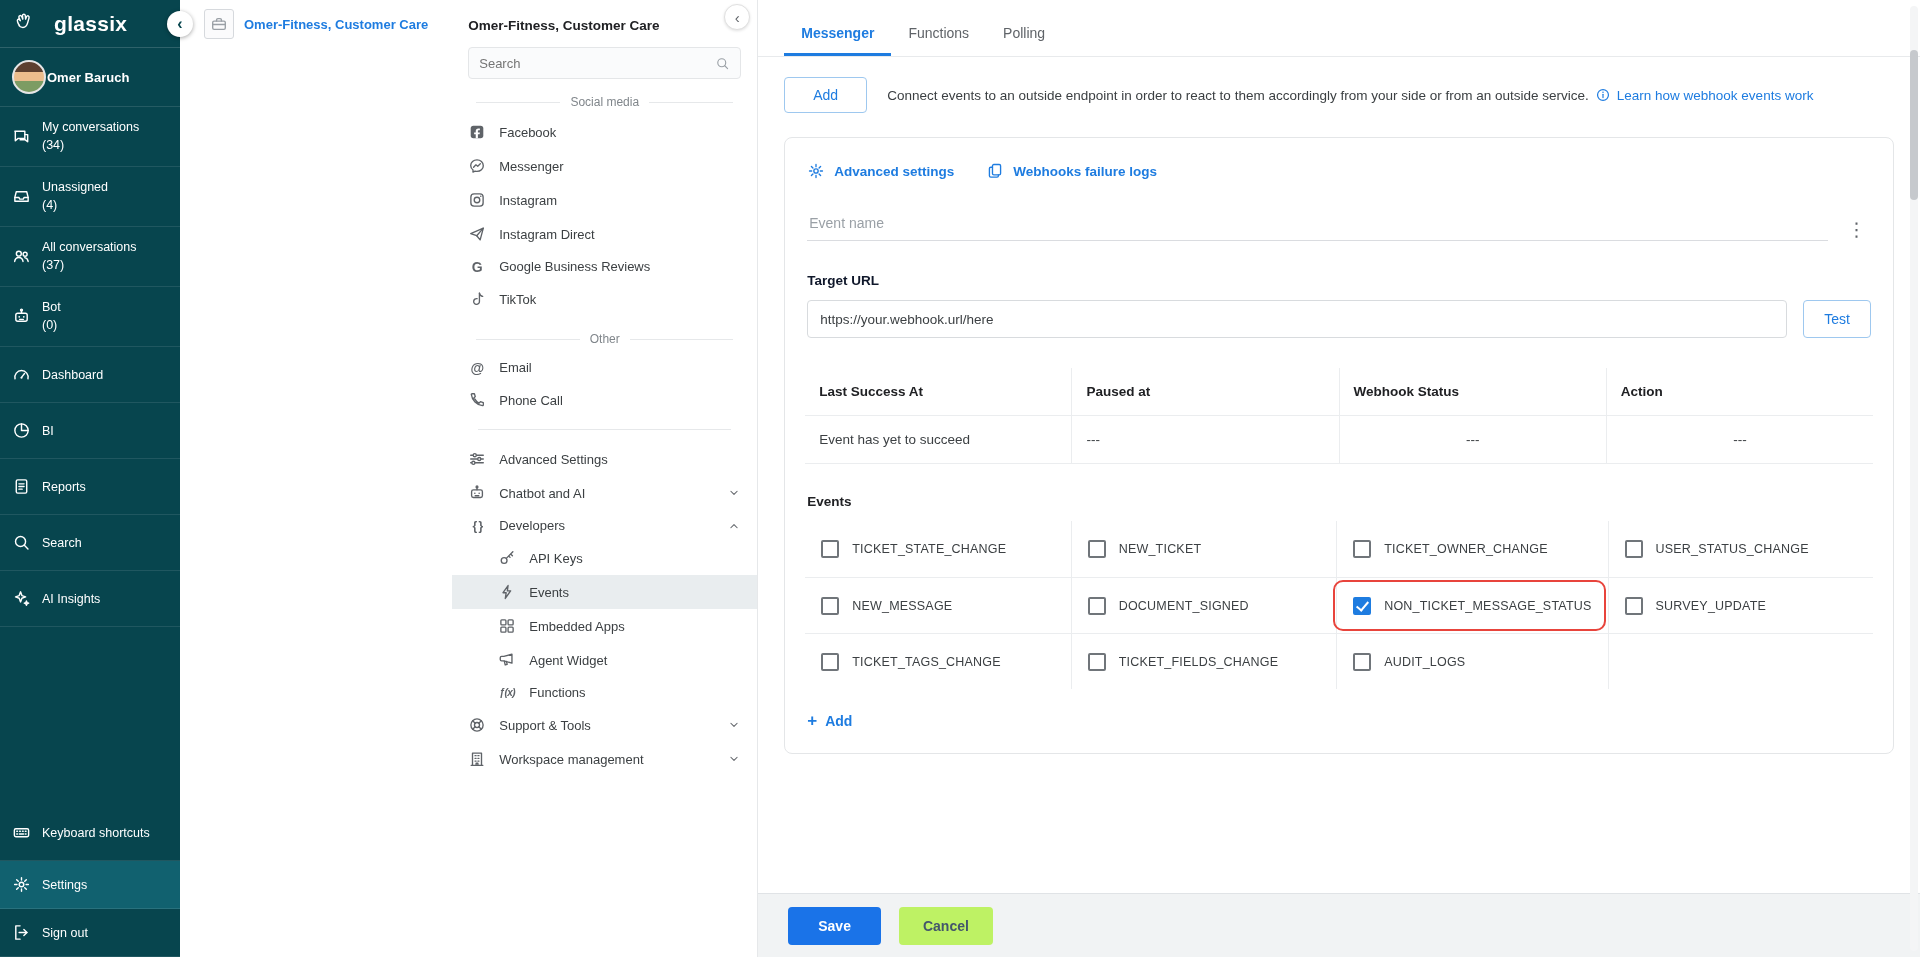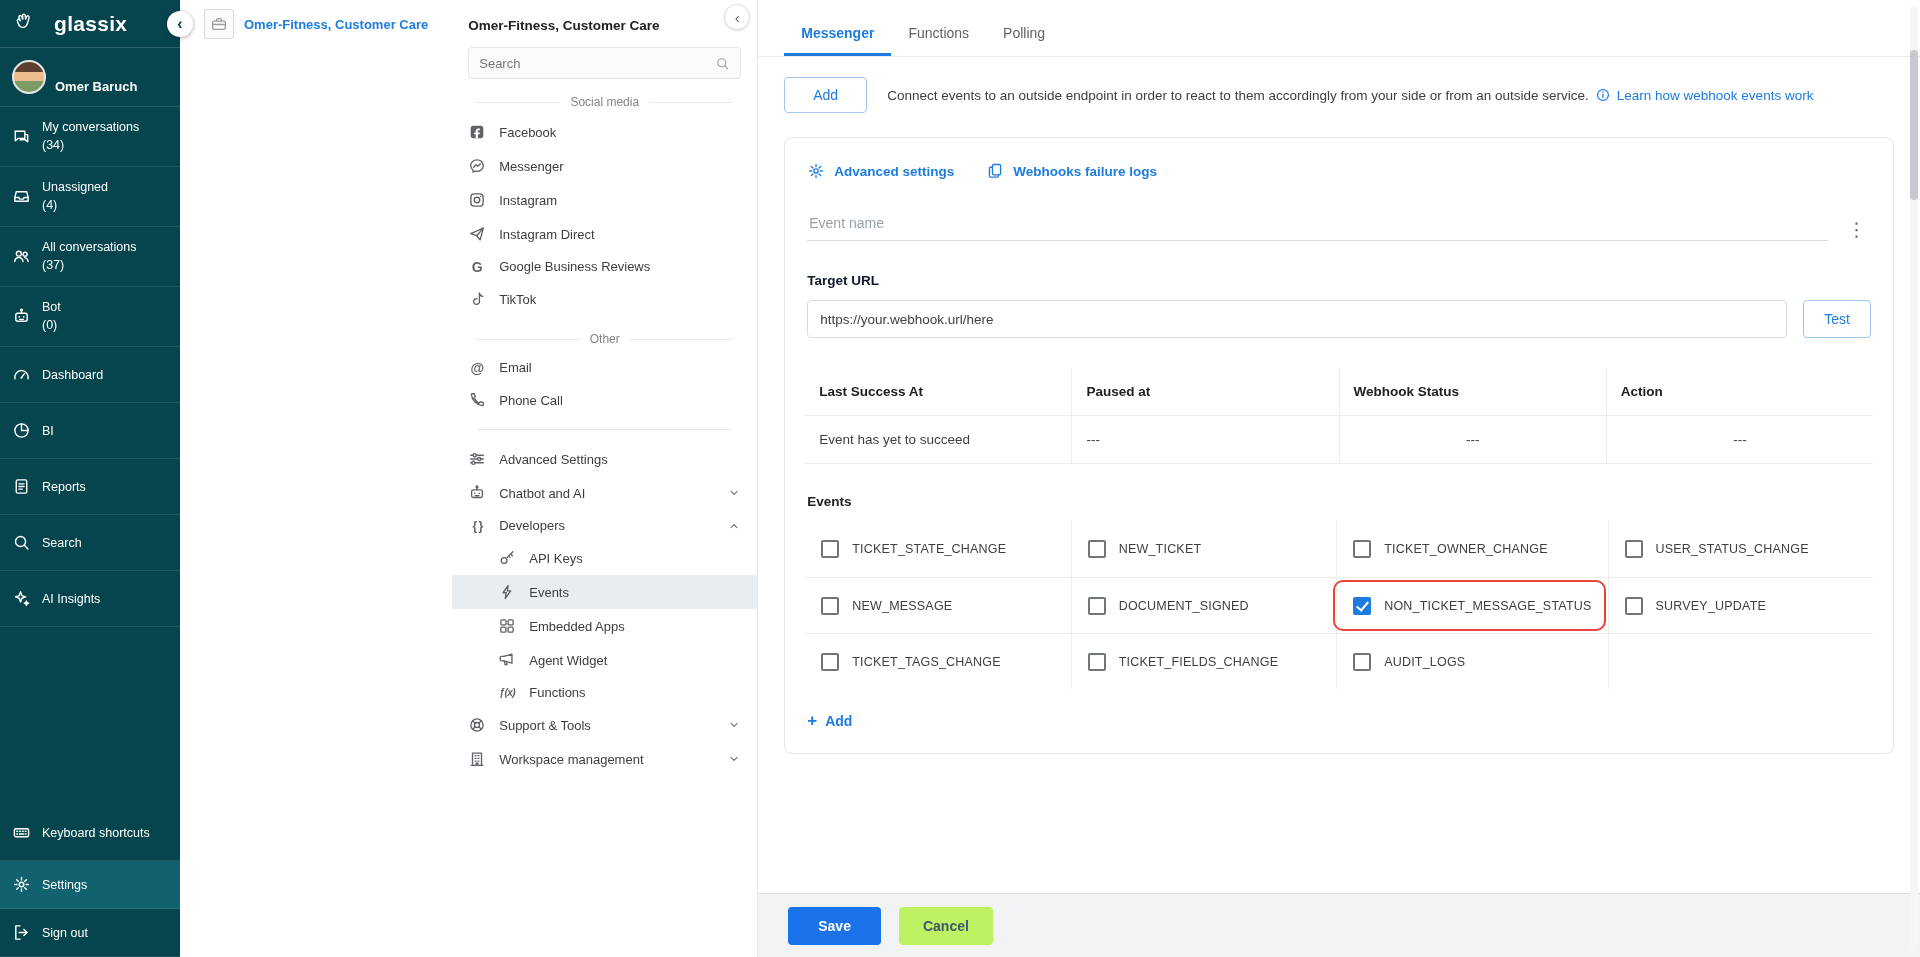--- a/index.html
+++ b/index.html
@@ -13,21 +13,21 @@
   .glyph{width:18px;text-align:center;font-weight:700;font-size:14px;flex:none;line-height:1}
   .glyph.fx{font-size:10px;font-style:italic;letter-spacing:-.5px}
   .glyph.code{font-size:12px;letter-spacing:-1px}
 
   
   .dsb{width:180px;background:#07454e;color:#fff;display:flex;flex-direction:column;flex:none;position:relative;z-index:6}
   .logo-row{height:48px;display:flex;align-items:center;gap:17px;padding:0 12px;border-bottom:1px solid rgba(255,255,255,.16);position:relative;flex:none}
   .logo-icn{width:25px;height:25px;fill:none;stroke:#fff;stroke-width:1.4;stroke-linecap:round;stroke-linejoin:round;flex:none}
   .logo-text{font-size:21px;font-weight:700;letter-spacing:.3px}
   .collapse-1{position:absolute;right:-13px;top:11px;width:26px;height:26px;border-radius:50%;background:#fff;color:#07454e;display:flex;align-items:center;justify-content:center;font-size:16px;font-weight:700;box-shadow:0 1px 4px rgba(0,0,0,.35);cursor:pointer;z-index:9}
-  .user-row{display:flex;align-items:flex-end;gap:9px;padding:12px;border-bottom:1px solid rgba(255,255,255,.12);font-size:13px;font-weight:700;cursor:pointer;flex:none}
+  .user-row{display:flex;align-items:center;gap:1px;padding:12px;border-bottom:1px solid rgba(255,255,255,.12);font-size:13px;font-weight:700;cursor:pointer;flex:none}
   .avatar{width:34px;height:34px;border-radius:50%;flex:none;border:2px solid #e6e6e6;background:linear-gradient(180deg,#5d4030 0%,#5d4030 34%,#ecbd8d 34%,#ecbd8d 62%,#7d9c63 62%)}
   .nav-item{display:flex;align-items:center;gap:11px;padding:9px 12px;border-bottom:1px solid rgba(255,255,255,.1);font-size:12.5px;cursor:pointer;min-height:56px;flex:none}
   .nav-item.has-count{min-height:60px}
   .nav-item svg.icn{width:19px;height:19px}
   .nav-text{display:flex;flex-direction:column;gap:3px;line-height:1.2}
   .dsb-spacer{flex:1}
   .nav-item.active{background:#11616f;min-height:48px}
   .nav-item.compact{min-height:48px}
 
   

